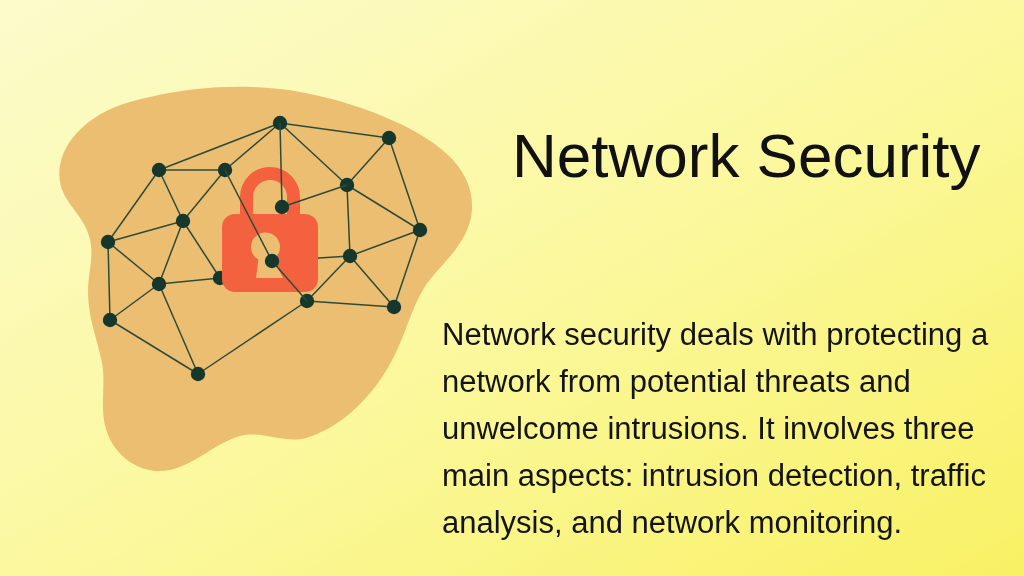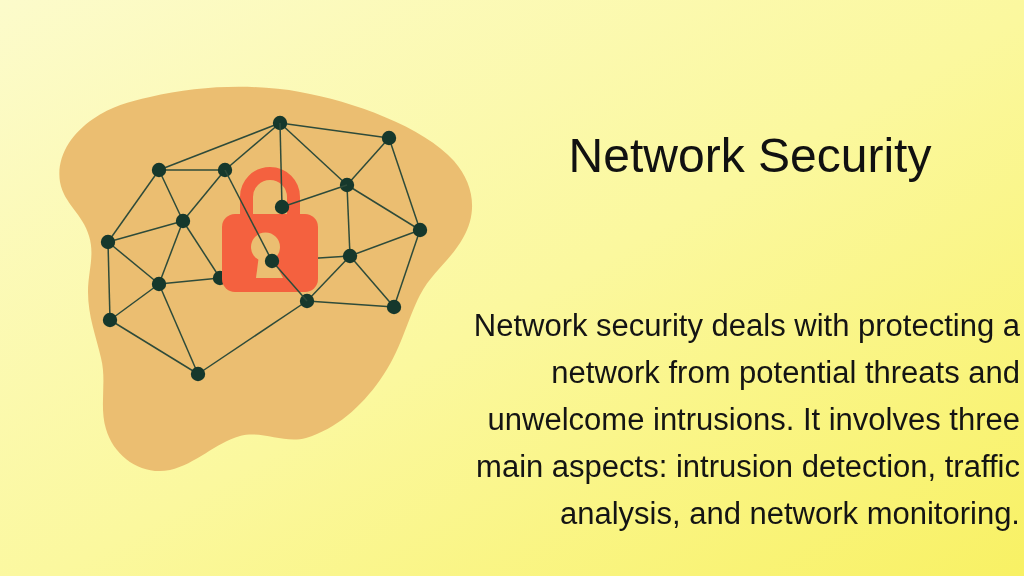--- a/index.html
+++ b/index.html
@@ -12,27 +12,27 @@
       var(--background-end,#F8F164) 100%);
   }
   .illustration{position:absolute;left:0;top:0;width:1024px;height:576px;}
   .edge{stroke:var(--edge,#2E4B3A);stroke-width:1.5;fill:none;}
   .node{fill:var(--node,#16382C);}
   .blob{fill:var(--blob,#EBBE71);}
   .lock-part{fill:var(--lock,#F4613F);}
   .lock-shackle{fill:none;stroke:var(--lock,#F4613F);stroke-width:13;}
   .keyhole{fill:var(--blob,#EBBE71);}
   .title{
-    position:absolute;left:494px;width:512px;top:118px;
-    font-size:48px;line-height:76px;text-align:center;
+    position:absolute;left:512px;width:512px;top:118px;
+    font-size:62px;line-height:76px;text-align:left;
     color:var(--title-text,#111111);white-space:nowrap;
   }
   .body-text{
-    position:absolute;left:442px;width:578px;top:302px;
-    font-size:31px;line-height:47px;text-align:right;
+    position:absolute;left:442px;width:578px;top:311px;
+    font-size:31px;line-height:47px;text-align:left;
     color:var(--body-text,#141414);
   }
 </style>
 </head>
 <body>
 
 <svg class="illustration" viewBox="0 0 1024 576" xmlns="http://www.w3.org/2000/svg">
   <path class="blob" d="
     M 150,97
     C 200,85 256,84 300,92

